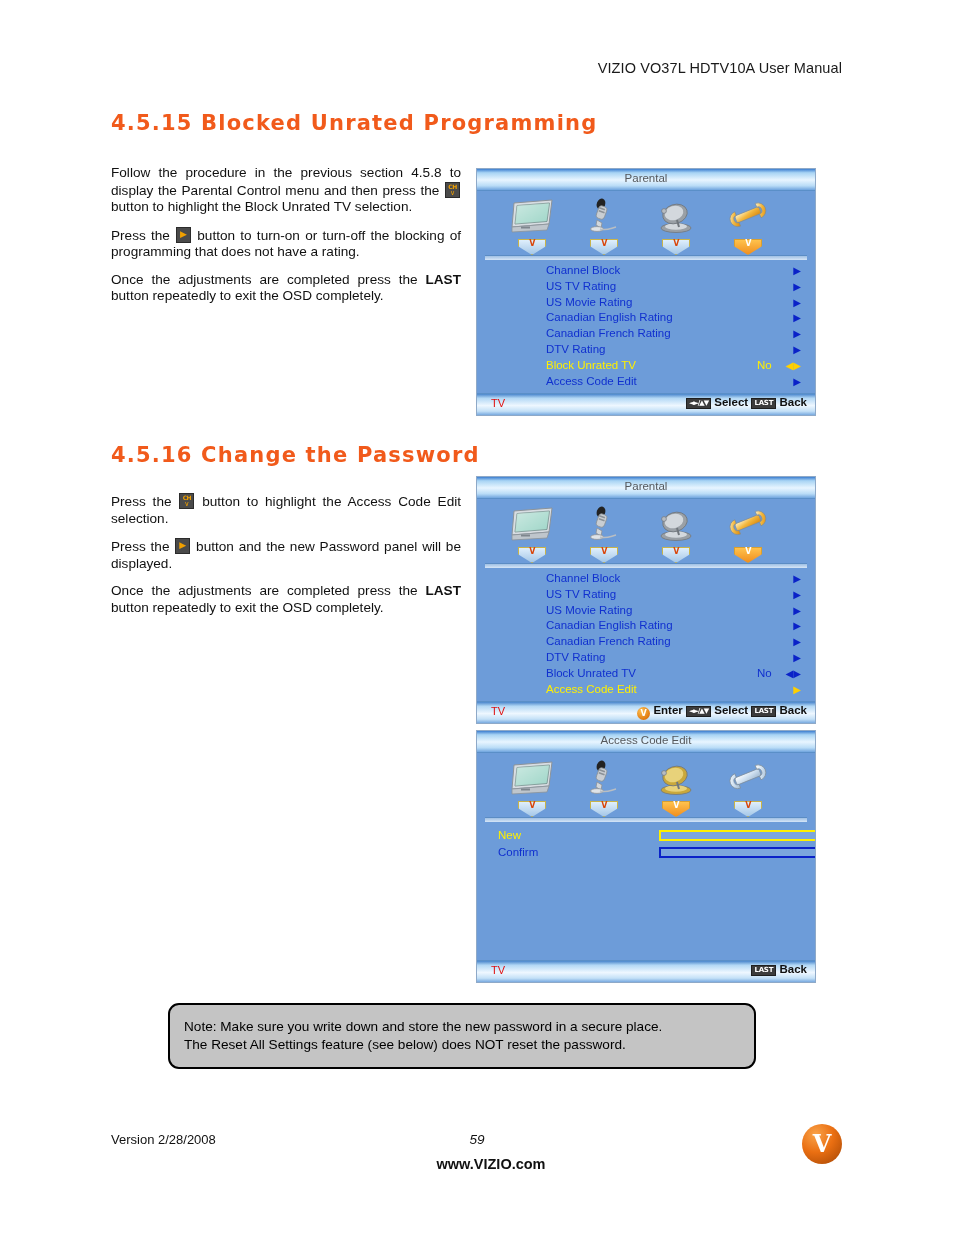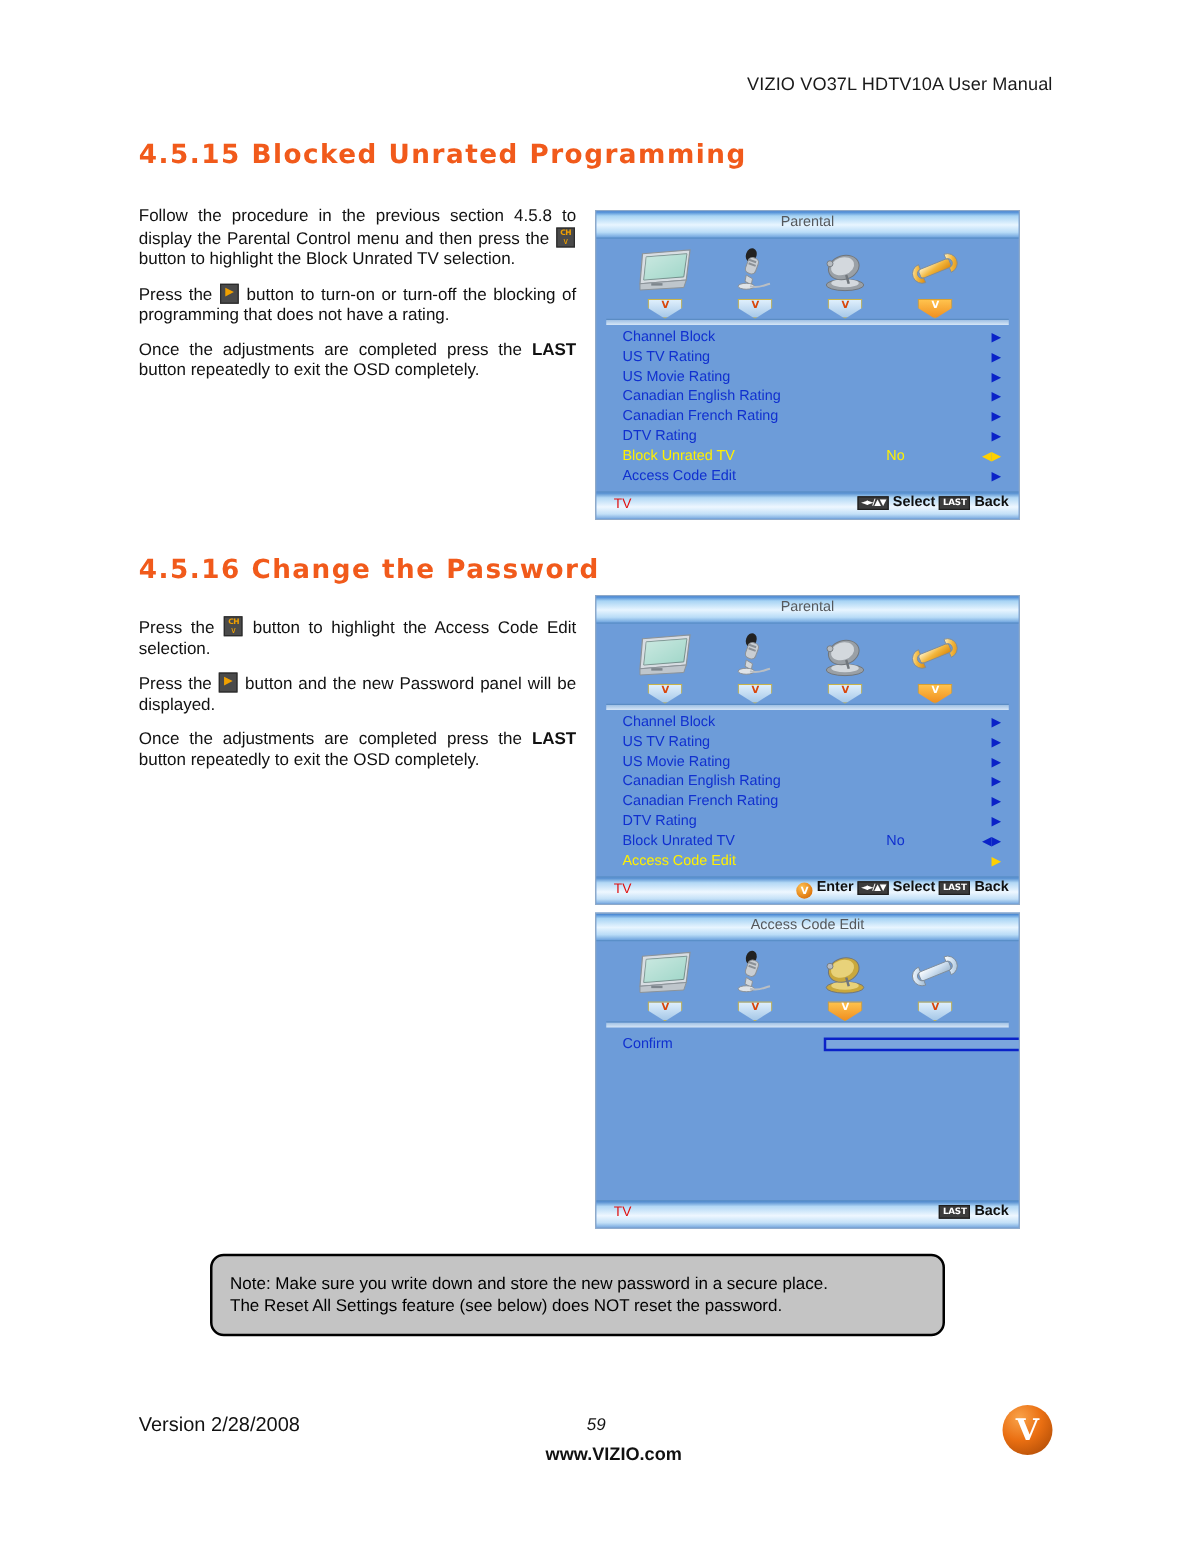--- a/index.html
+++ b/index.html
@@ -172,20 +172,21 @@
   .osd-rows {
     padding: 4px 0 0 0;
     position: relative;
   }
   .osd-row {
     height: 15.8px;
     position: relative;
     font-size: 11.5px;
     color: #1030cf;
     white-space: nowrap;
+    margin-left: 48px;
   }
   .osd-row .label { position: absolute; left: 21px; top: 0px; }
   .osd-row .value { position: absolute; left: 232px; top: 0px; }
   .osd-row .arrow {
     position: absolute;
     right: 14px;
     top: 1px;
     font-family: "DejaVu Sans", sans-serif;
     font-size: 10px;
     color: #0a22c8;
@@ -282,21 +283,21 @@
     font-size: 13.6px;
     line-height: 18px;
     color: #000;
   }
 
   
   .footer-version {
     position: absolute;
     left: 111px;
     top: 1132px;
-    font-size: 16px;
+    font-size: 13px;
     color: #111;
   }
   .footer-page {
     position: absolute;
     left: 0; right: 0;
     top: 1132px;
     text-align: center;
     font-size: 13.6px;
     color: #111;
     font-style: italic;
@@ -731,20 +732,24 @@
           </svg>
         </div>
         <div class="tab">
           <div class="hex"></div>
           <div class="v">V</div>
         </div>
       </div>
     </div>
   <div class="osd-divider"></div>
   <div class="code-rows">
+      <div class="code-row sel">
+        <span class="label">New</span>
+        <span class="field yellow"></span>
+      </div>
       <div class="code-row">
         <span class="label">Confirm</span>
         <span class="field blue"></span>
       </div>
     </div>
   <div class="osd-statusbar">
     <div class="tv">TV</div>
     <div class="hints">
       <span class="key">LAST</span>
       <span>Back</span>

